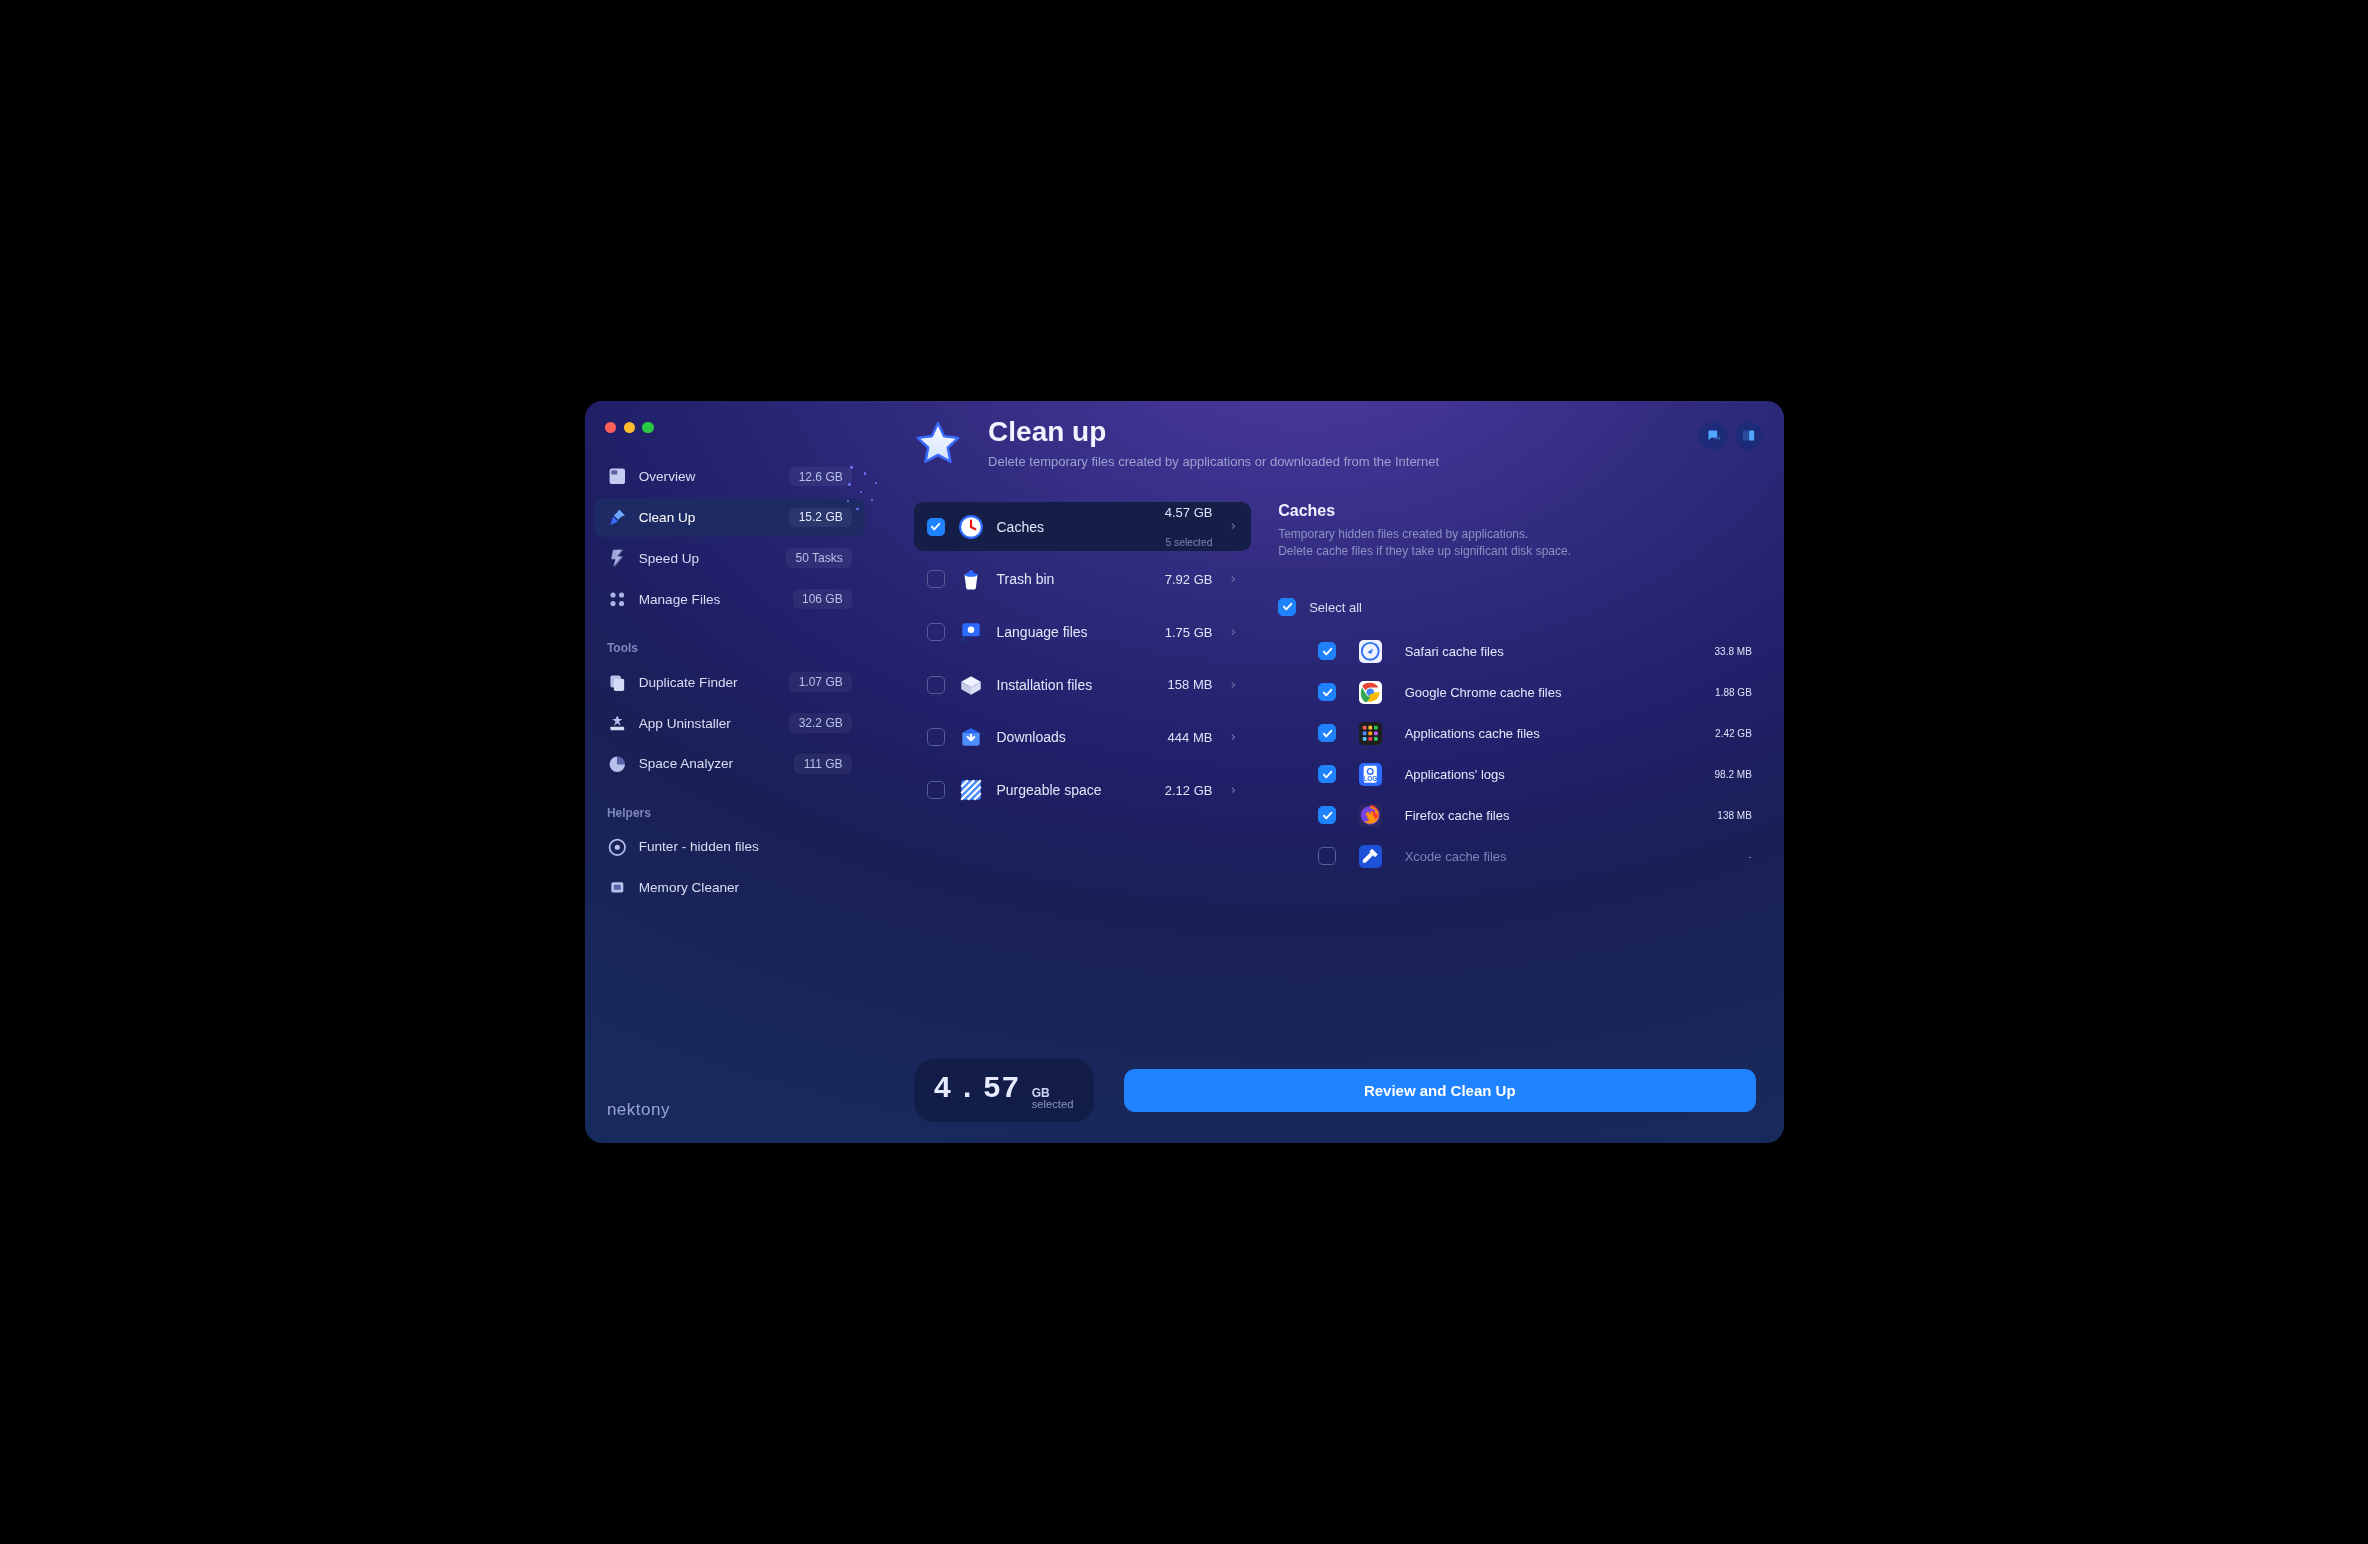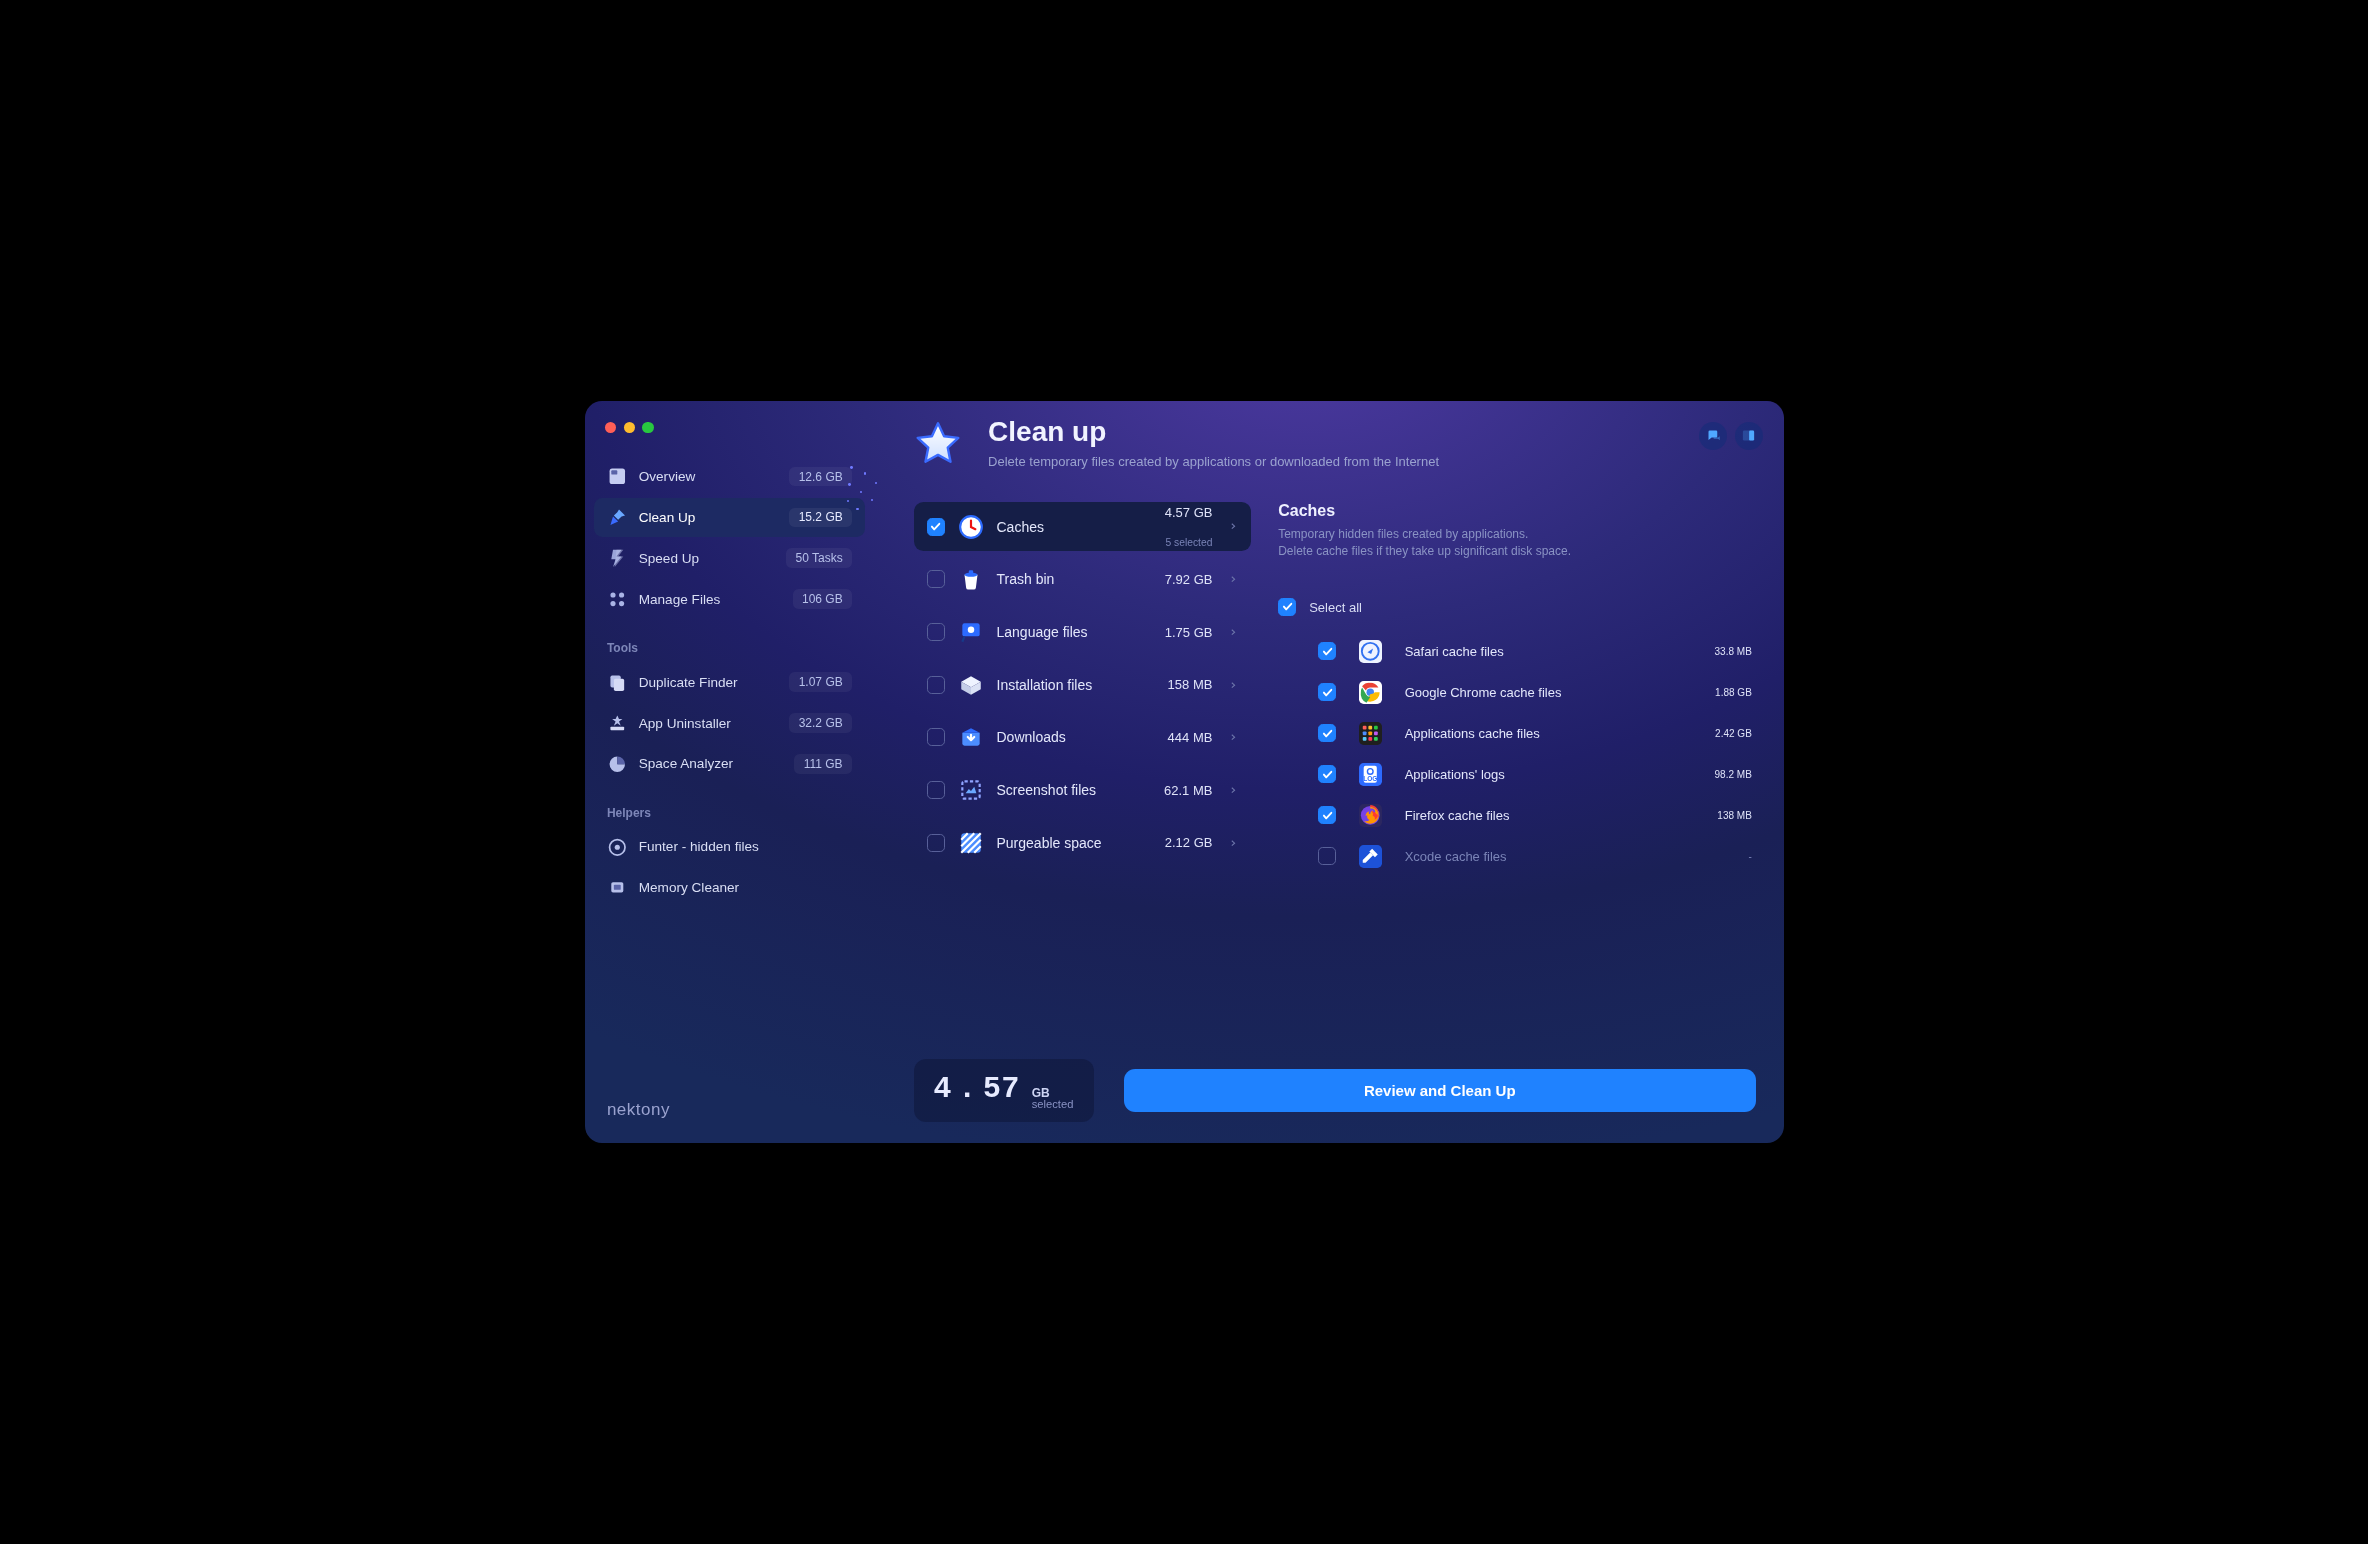--- a/index.html
+++ b/index.html
@@ -173,21 +173,21 @@
   .item.disabled .item-label, .item.disabled .item-size { color:#7a84b7; }
 
   
   .footer {
     margin-top:auto;
     display:flex; align-items:center; gap:22.5px;
     padding:17px 28px 20.6px 39px;
   }
   .sum-pill {
     background: rgba(14, 22, 56, .55);
-    border-radius:12px;
+    border-radius:20px;
     padding:11.2px 20.6px;
     display:flex; align-items:baseline; gap:11.2px;
     color:#e7ebff;
   }
   .sum-big { font-size:30px; font-weight:600; letter-spacing:1.9px; }
   .sum-right { display:flex; flex-direction:column; line-height:1.05; }
   .sum-unit { font-size:12px; font-weight:600; color:#cdd4f3; }
   .sum-sel  { font-size:11.2px; color:#8a93c4; }
   .cta {
     flex:1; height:43px; margin-left:7.5px;
@@ -456,38 +456,20 @@
             <span class="chev">
               <svg viewBox="0 0 24 24" fill="none" stroke="currentColor" stroke-width="3">
                 <polyline points="8 5 16 12 8 19"></polyline>
               </svg>
             </span>
           </div>
           <div class="cat">
             <span class="cbx"></span>
             <span class="cat-icon">
               <svg viewBox="0 0 24 24" fill="currentColor">
-                <rect x="4" y="4" width="16" height="16" rx="2" fill="none" stroke="#8fa3ff" stroke-width="2" stroke-dasharray="3 2"></rect>
-                <path d="M7 15l3-4 2 2 3-4 2 6z" fill="#6aa8ff"></path>
-              </svg>
-            </span>
-            <span class="cat-label">Screenshot files</span>
-            <span class="cat-right">
-              <span class="cat-size">62.1 MB</span>
-            </span>
-            <span class="chev">
-              <svg viewBox="0 0 24 24" fill="none" stroke="currentColor" stroke-width="3">
-                <polyline points="8 5 16 12 8 19"></polyline>
-              </svg>
-            </span>
-          </div>
-          <div class="cat">
-            <span class="cbx"></span>
-            <span class="cat-icon">
-              <svg viewBox="0 0 24 24" fill="currentColor">
                 <rect x="3" y="3" width="18" height="18" rx="3" fill="#4c8dff"></rect>
                 <path d="M3 9l6-6M3 15L15 3M3 21L21 3M9 21L21 9M15 21l6-6" stroke="#fff" stroke-width="2"></path>
               </svg>
             </span>
             <span class="cat-label">Purgeable space</span>
             <span class="cat-right">
               <span class="cat-size">2.12 GB</span>
             </span>
             <span class="chev">
               <svg viewBox="0 0 24 24" fill="none" stroke="currentColor" stroke-width="3">

